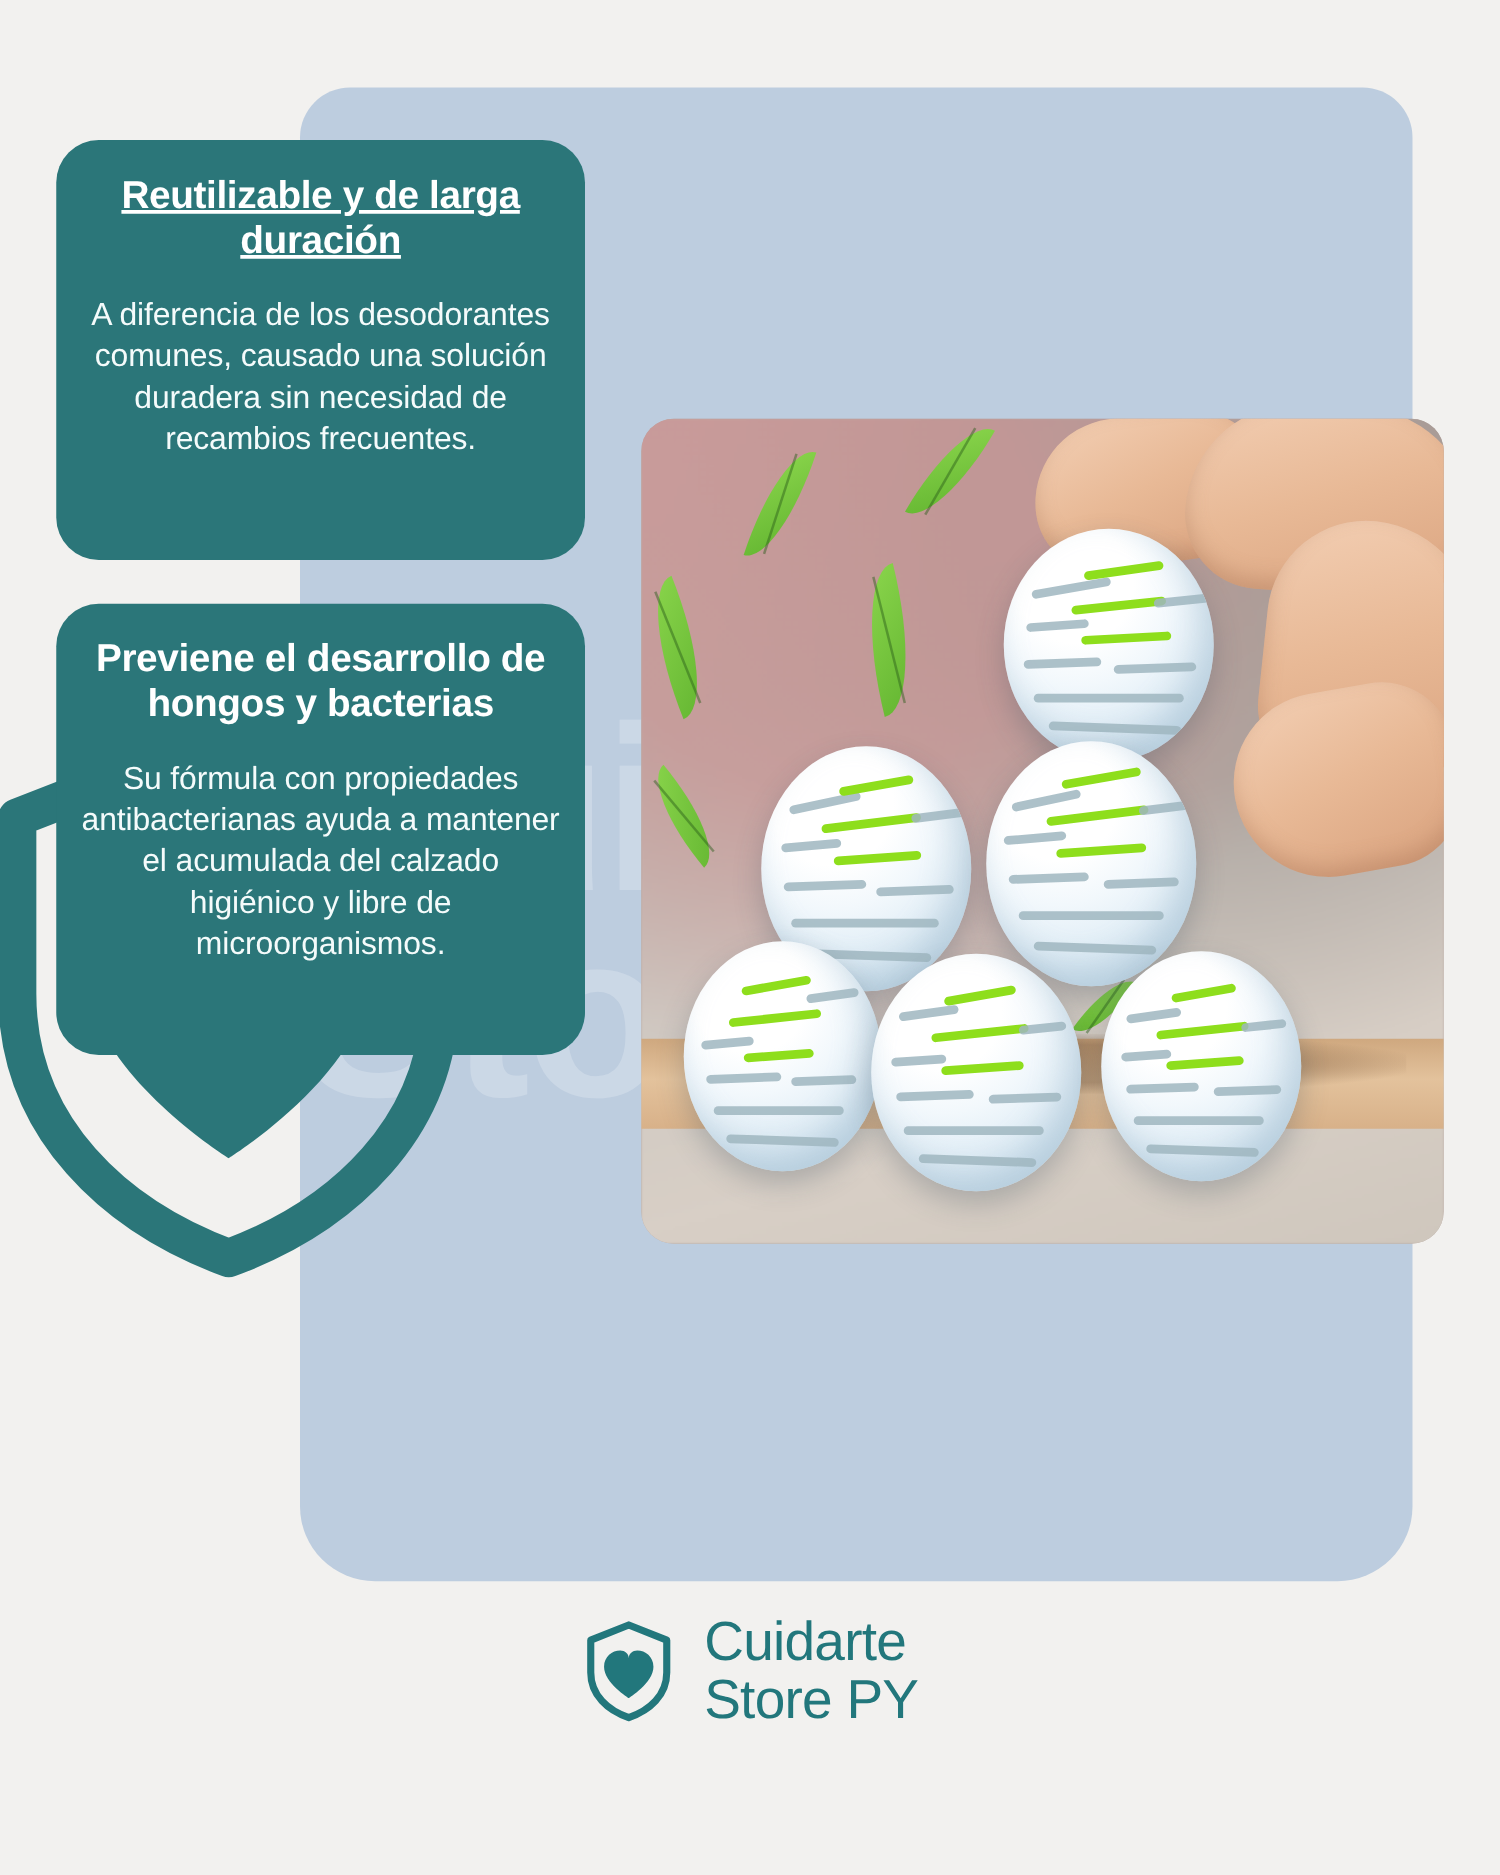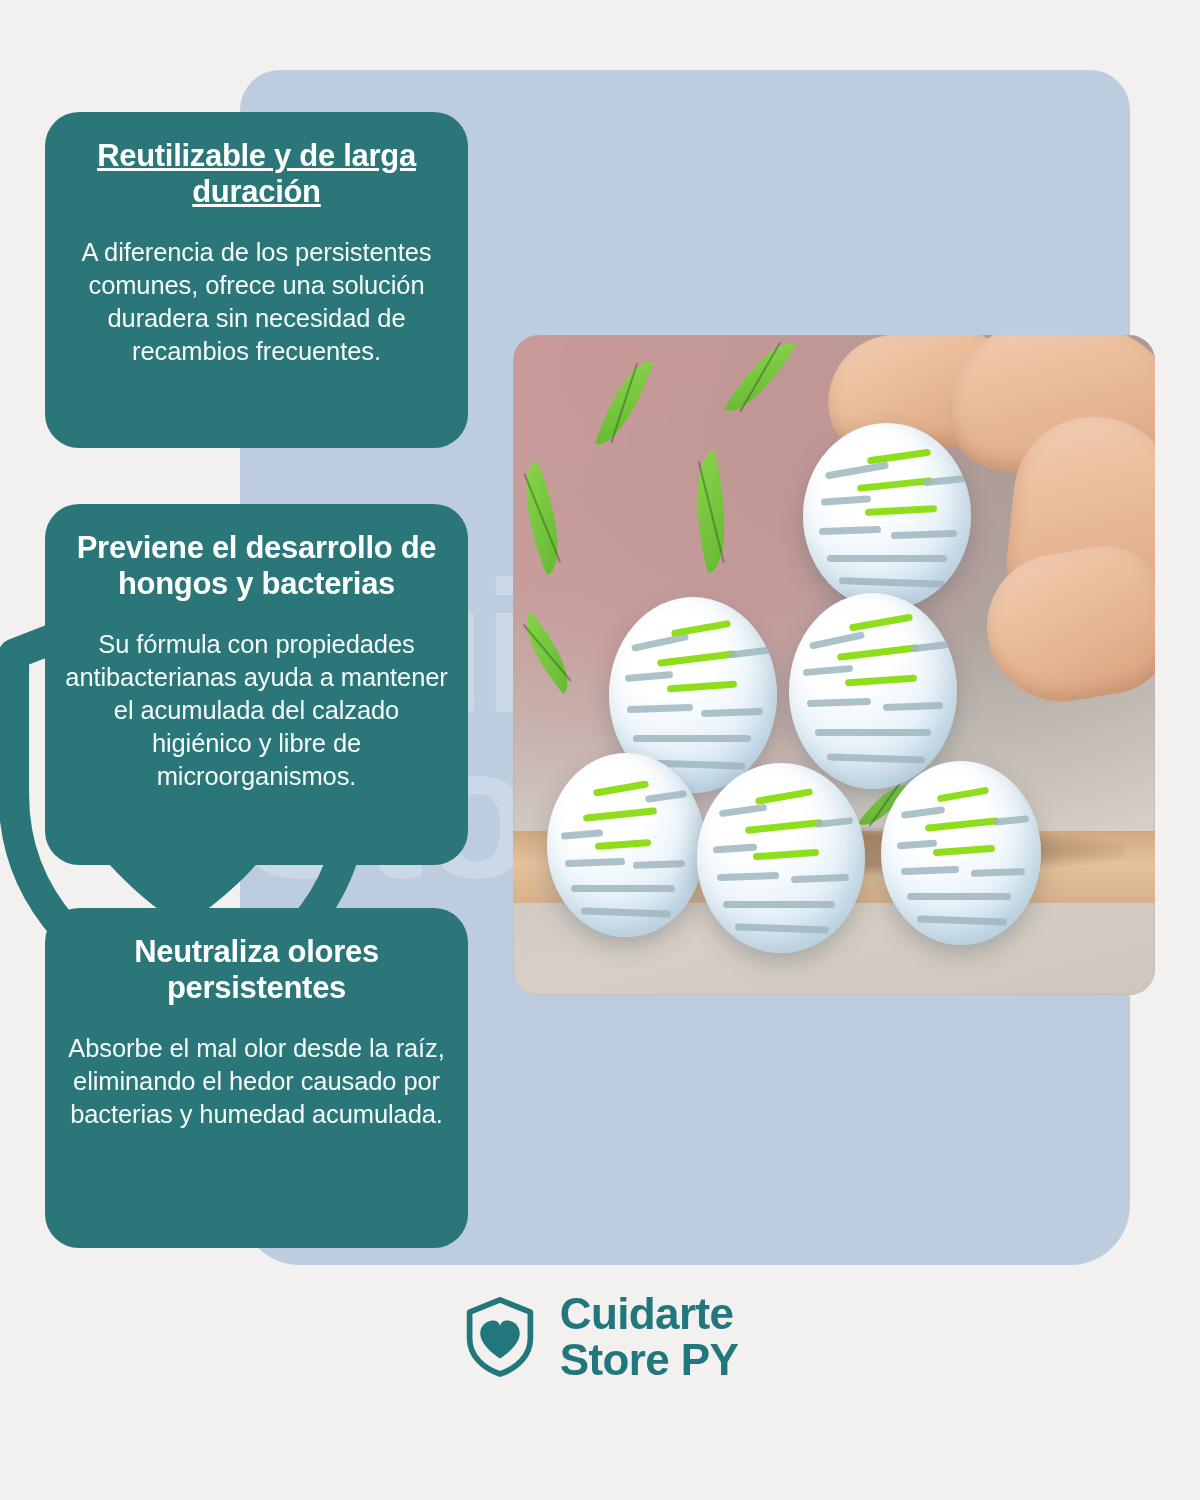--- a/index.html
+++ b/index.html
@@ -101,33 +101,33 @@
     margin:0 0 0 0;
     font-size:31px;line-height:1.16;font-weight:700;letter-spacing:-.3px;
     color:#ffffff;
   }
   .card p{
     margin:26px 0 0 0;
     font-size:25.5px;line-height:1.30;font-weight:400;letter-spacing:-.1px;
     color:#f4fbfb;
   }
   #card-1{top:112px;height:336px;}
-  #card-2{top:504px;height:361px;}
+  #card-2{top:483px;height:361px;}
   #card-3{top:908px;height:340px;}
   #card-1 h2{padding:0 6px;text-decoration:underline;}
 
   
   .footer{
     position:absolute;left:0;right:0;top:1282px;height:110px;
     display:flex;align-items:center;justify-content:center;gap:22px;
   }
   .logo-mark{width:76px;height:82px;flex:0 0 auto;}
   .logo-mark svg{width:100%;height:100%;display:block;}
   .logo-text{
-    color:#22777c;font-size:44px;line-height:1.04;font-weight:700;letter-spacing:-.6px;
+    color:#22777c;font-size:44px;line-height:1.04;font-weight:400;letter-spacing:-.6px;
     white-space:pre-line;
   }
 </style>
 </head>
 <body>
 
 <div class="stage">
 
   <div class="blue-panel">
     <div class="wm-text">Cuidarte
@@ -257,32 +257,28 @@
       <div class="stripe st-grey" style="left:16px;top:80px;width:40px;transform:rotate(-4deg);"></div>
       <div class="stripe st-grey" style="left:20px;top:106px;width:58px;transform:rotate(-2deg);"></div>
       <div class="stripe st-grey" style="left:90px;top:108px;width:54px;transform:rotate(-2deg);"></div>
       <div class="stripe st-grey" style="left:26px;top:132px;width:104px;"></div>
       <div class="stripe st-grey" style="left:36px;top:156px;width:90px;transform:rotate(2deg);"></div>
     </div>
   </div>
 
   <div class="card" id="card-1">
     <h2>Reutilizable y de larga duración</h2>
-    <p>A diferencia de los persistentes comunes, ofrece una solución duradera sin necesidad de recambios frecuentes.</p>
+    <p>A diferencia de los desodorantes comunes, causado una solución duradera sin necesidad de recambios frecuentes.</p>
   </div>
 
   <div class="card" id="card-2">
     <h2>Previene el desarrollo de hongos y bacterias</h2>
     <p>Su fórmula con propiedades antibacterianas ayuda a mantener el acumulada del calzado higiénico y libre de microorganismos.</p>
   </div>
 
-  <div class="card" id="card-3">
-    <h2>Neutraliza olores persistentes</h2>
-    <p>Absorbe el mal olor desde la raíz, eliminando el hedor causado por bacterias y humedad acumulada.</p>
-  </div>
 
   <div class="footer">
     <div class="logo-mark">
       <svg viewBox="0 0 200 215" xmlns="http://www.w3.org/2000/svg">
         <path d="M100 10 L180 42 L180 110 C180 158 144 190 100 205 C56 190 20 158 20 110 L20 42 Z" fill="none" stroke="#22777c" stroke-width="15" stroke-linejoin="round"></path>
         <path d="M100 164 C100 164 48 132 48 98 C48 77 65 64 82 64 C92 64 100 71 100 80
                  C100 71 108 64 118 64 C135 64 152 77 152 98 C152 132 100 164 100 164 Z" fill="#22777c"></path>
       </svg>
     </div>
     <div class="logo-text">Cuidarte

